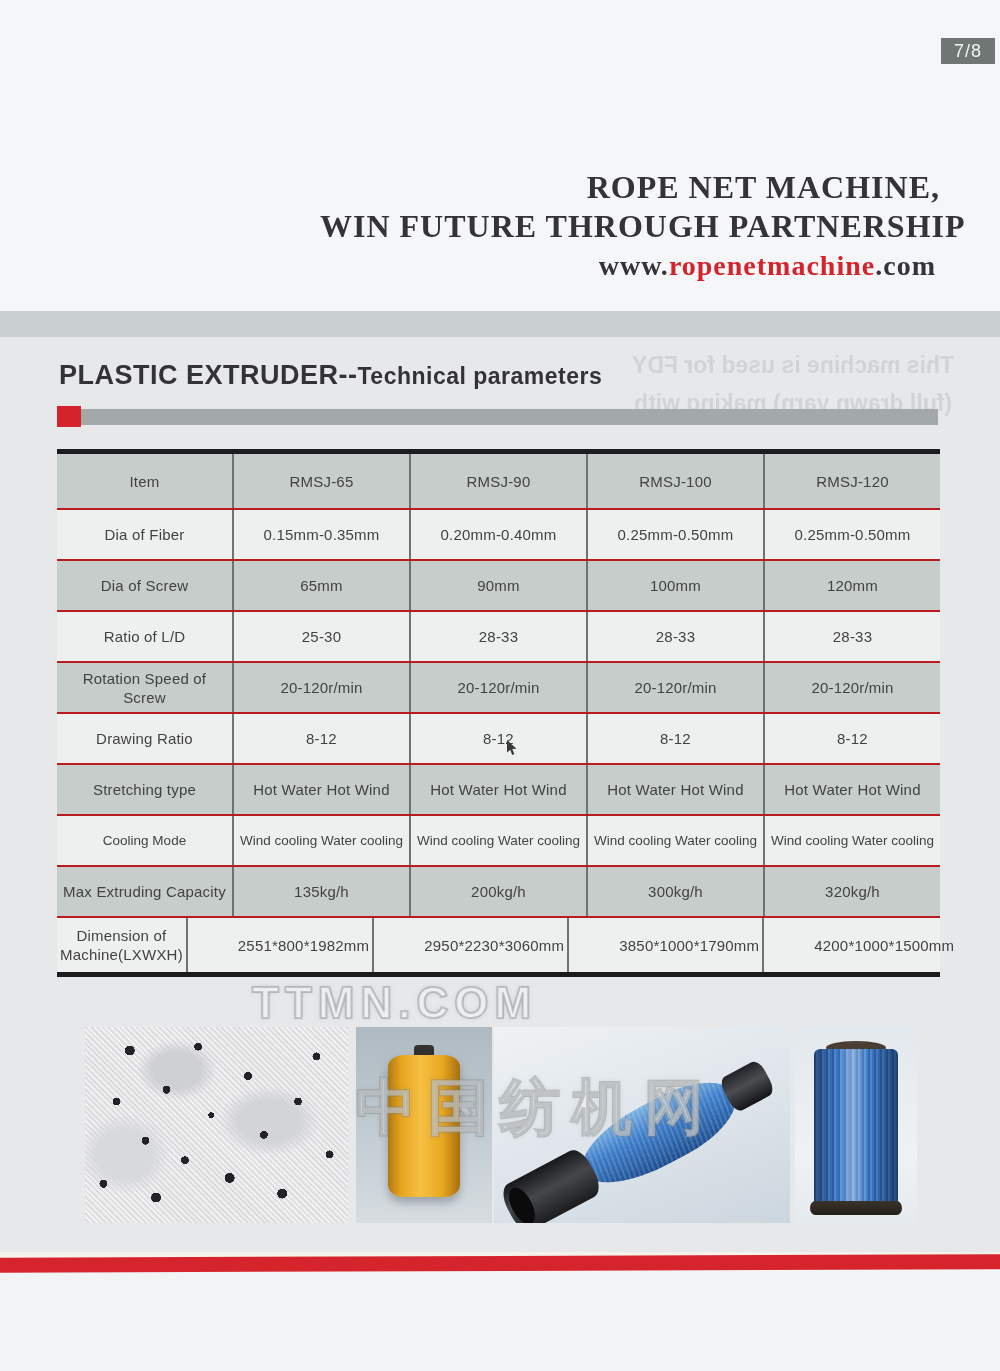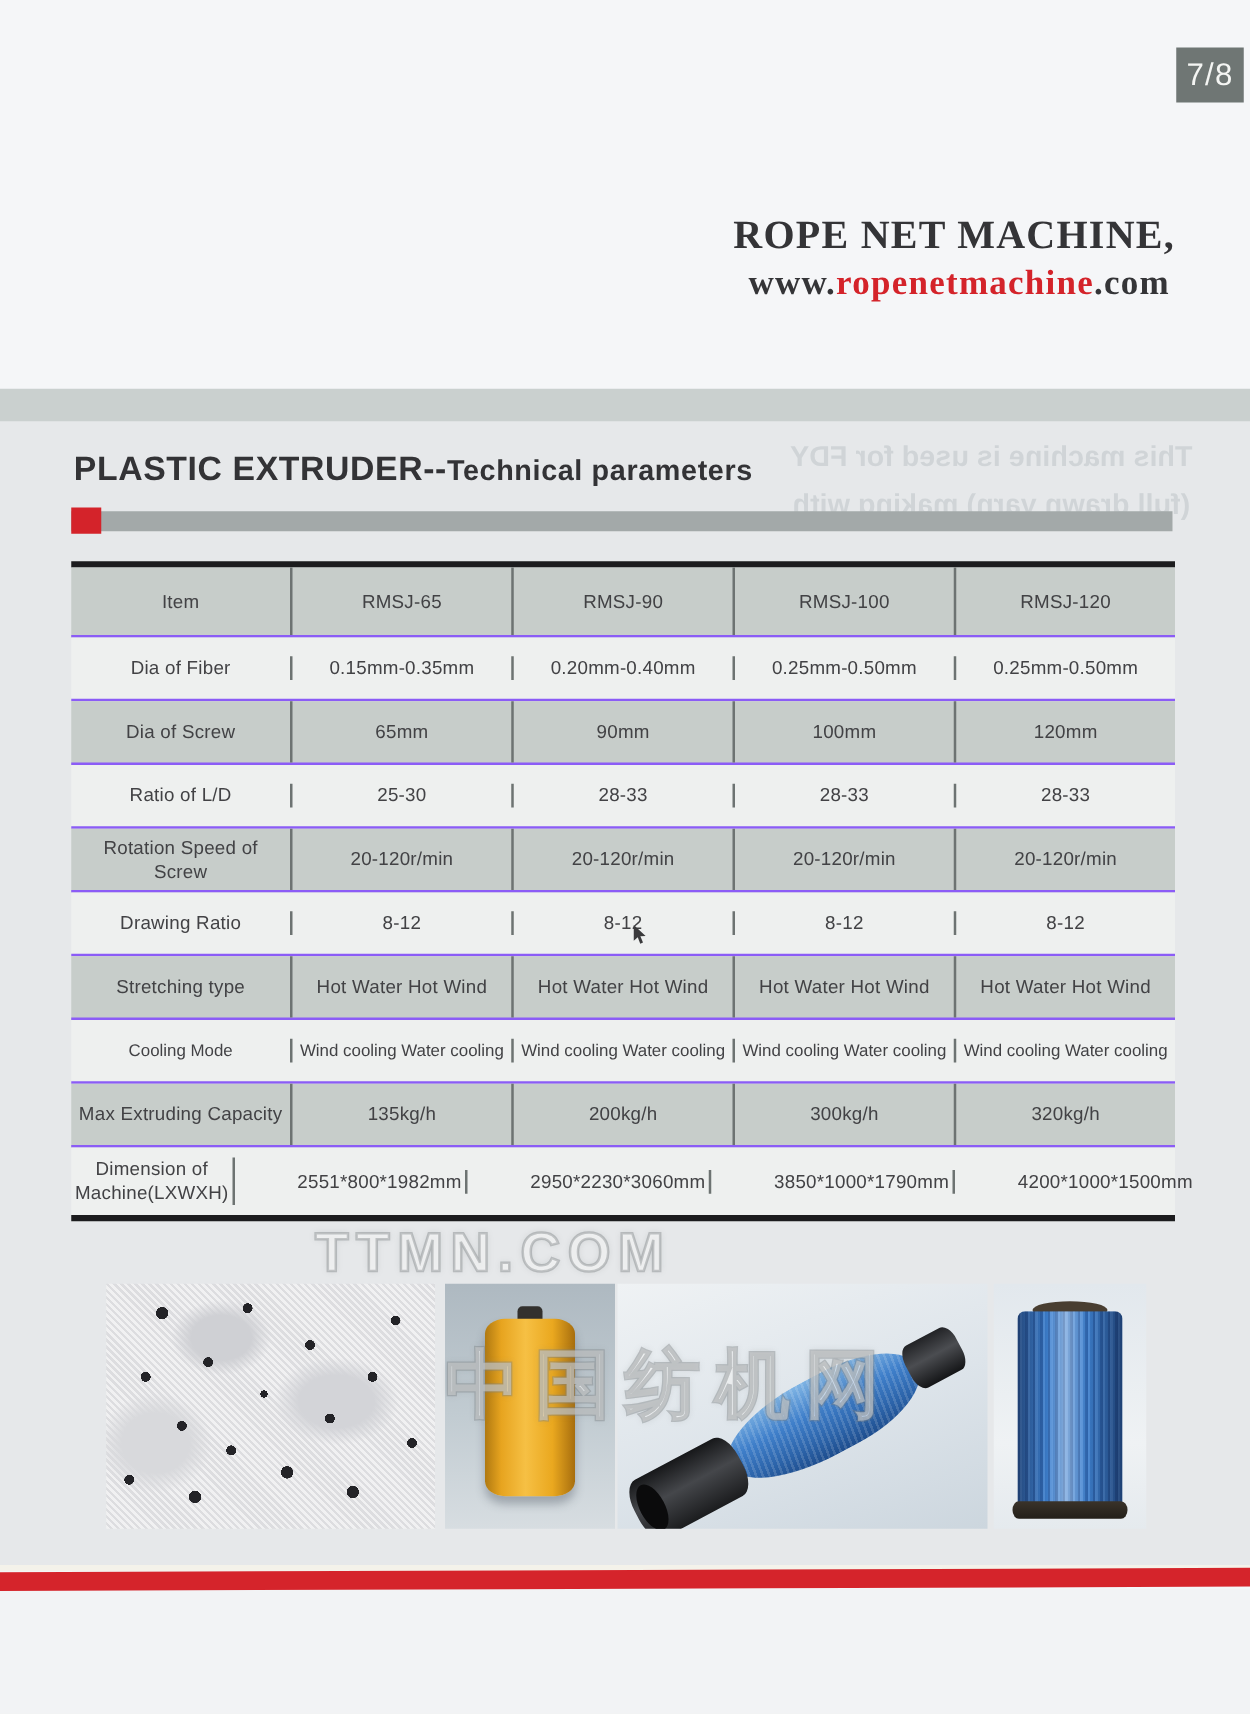--- a/index.html
+++ b/index.html
@@ -11,22 +11,22 @@
   }
   .abs{position:absolute;}
 
   
   .content-zone{left:0;top:336px;width:1000px;height:918px;background:#e6e8ea;}
   .gray-band{left:0;top:311px;width:1000px;height:26px;background:#cad0cf;}
   .bottom-zone{left:0;top:1271px;width:1000px;height:100px;background:#f2f3f5;}
 
   
   .badge{
-    left:941px;top:38px;width:54px;height:44px;background:#6f7674;
-    color:#f4f5f3;font-size:25px;display:flex;align-items:center;justify-content:center;
+    left:941px;top:38px;width:54px;height:26px;background:#6f7674;
+    color:#f4f5f3;font-size:18px;display:flex;align-items:center;justify-content:center;
     letter-spacing:1px;
   }
 
   
   .header{right:60px;top:168px;width:620px;text-align:right;color:#343437;font-family:Liberation Serif, serif;}
   .header .h1{font-size:32px;font-weight:bold;letter-spacing:1px;line-height:39px;white-space:nowrap;}
   .header .h2{font-size:32px;font-weight:bold;letter-spacing:1px;line-height:39px;white-space:nowrap;}
   .header .url{font-size:28px;font-weight:bold;letter-spacing:1px;line-height:40px;padding-right:4px;white-space:nowrap;}
   .header .url .brand{color:#d4232a;}
 
@@ -45,24 +45,24 @@
 
   .rule-bar{left:57px;top:409px;width:881px;height:16px;background:#a3a9a9;}
   .rule-red{left:57px;top:406px;width:24px;height:21px;background:#d4232a;}
 
   
   .ptable{
     left:57px;top:449px;width:883px;
     border-top:5px solid #1c1c1e;border-bottom:5px solid #1c1c1e;
     box-sizing:border-box;color:#424245;
   }
-  .trow{display:flex;border-bottom:2px solid #8b5cf6;}
+  .trow{display:flex;border-bottom:2px solid #b91c1c;}
   .trow:last-child{border-bottom:none;gap:47px;}
   .trow.gray{background:#c7cdca;}
-  .trow.lite{background:#eef0ef;align-items:center;}
+  .trow.lite{background:#eef0ef;}
   .tcell{
     flex:1 1 0;display:flex;align-items:center;justify-content:center;text-align:center;
     border-right:2px solid #6d7372;font-size:15px;letter-spacing:.2px;
     padding:0 3px;box-sizing:border-box;line-height:19px;
   }
   .tcell:last-child{border-right:none;}
   .trow{height:49px;}
   .trow.hdr{height:54px;}
   .trow.tall{height:54px;}
   .trow.cooling .tcell{font-size:13.5px;letter-spacing:0;}
@@ -158,20 +158,21 @@
 <div class="abs content-zone"></div>
 <div class="abs gray-band"></div>
 <div class="abs bottom-zone"></div>
 
 <div class="abs badge">
   <span>7/8</span>
 </div>
 
 <div class="abs header">
   <div class="h1">ROPE NET MACHINE,</div>
+  <div class="h2">WIN FUTURE THROUGH PARTNERSHIP</div>
   <div class="url"><span>www.</span><span class="brand">ropenetmachine</span><span>.com</span></div>
 </div>
 
 <div class="abs ghost">
   <div>This machine is used for FDY</div>
   <div>(full drawn yarn) making with</div>
 </div>
 
 <div class="abs section-title">
   <span class="big">PLASTIC EXTRUDER--</span><span class="small">Technical parameters</span>

